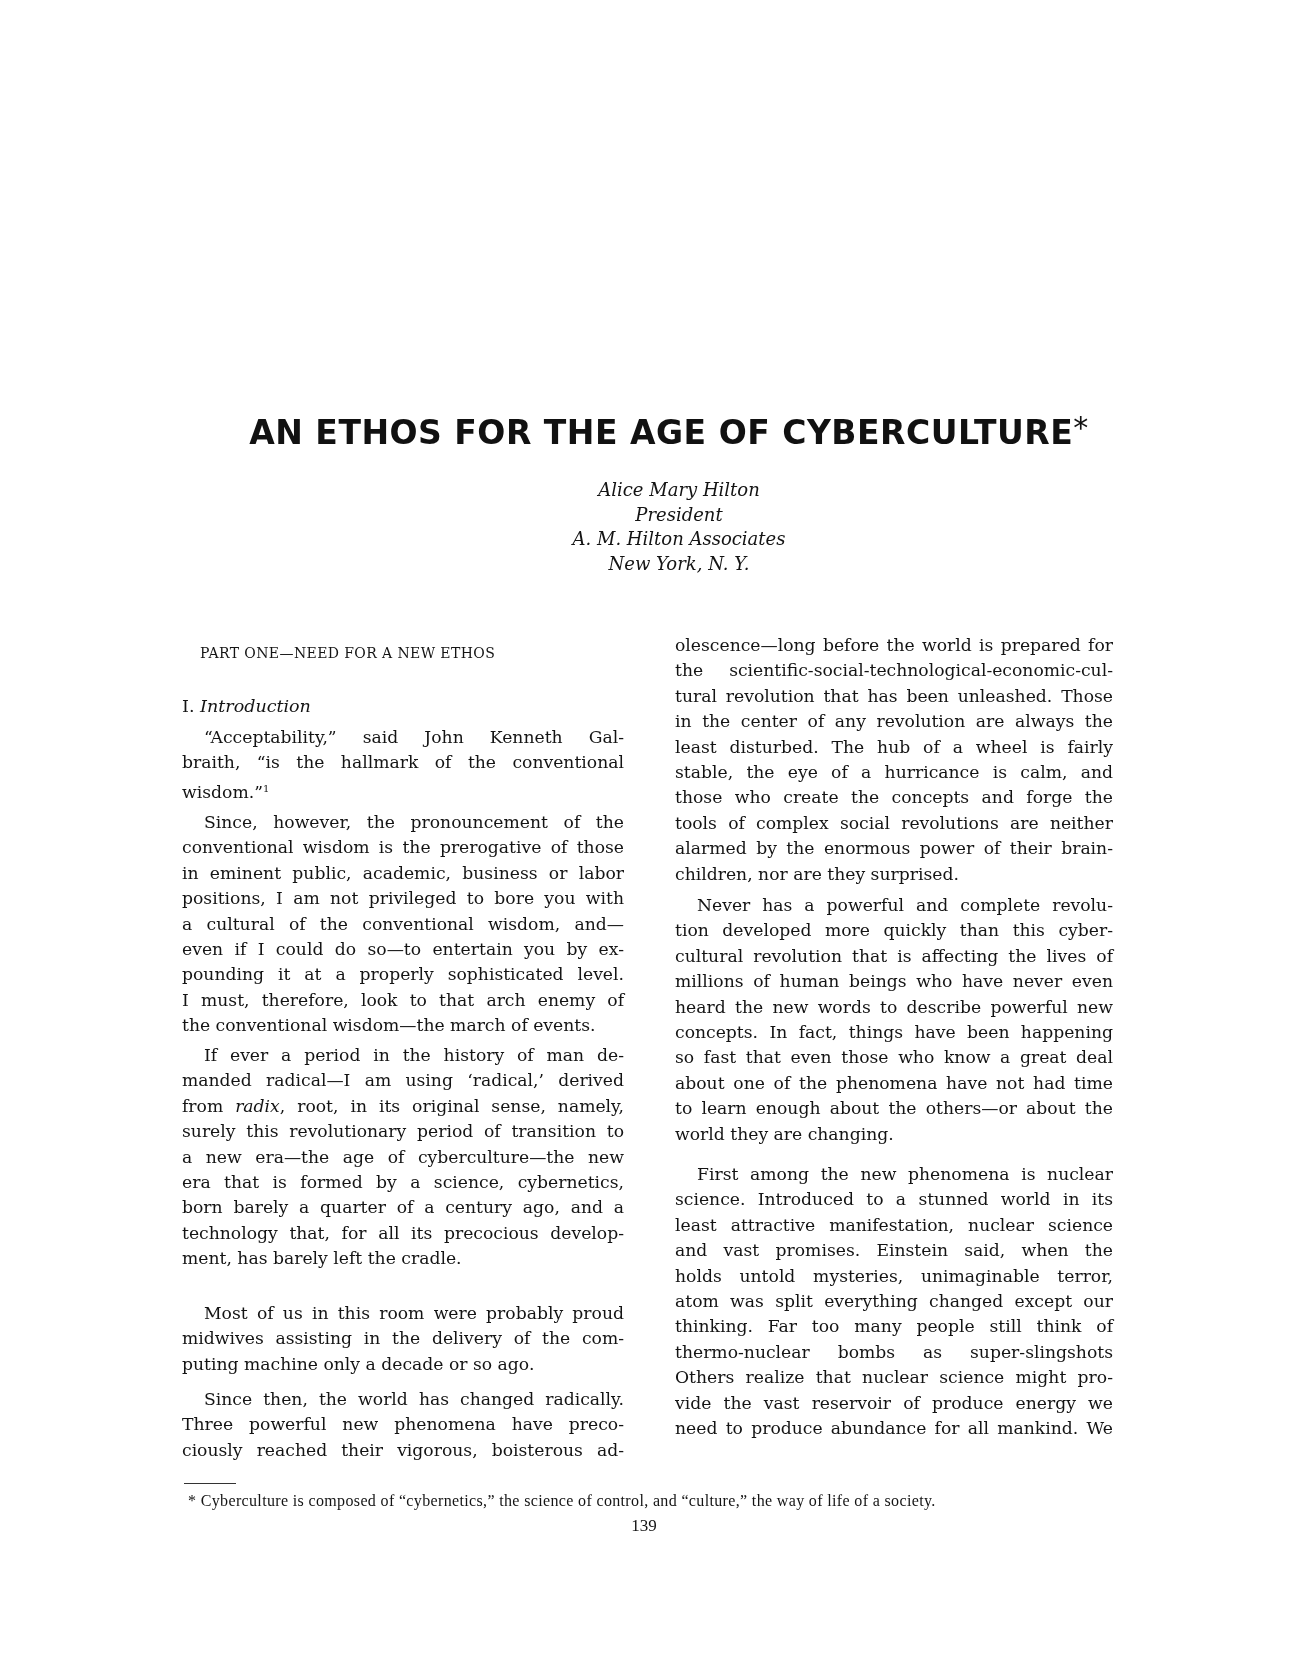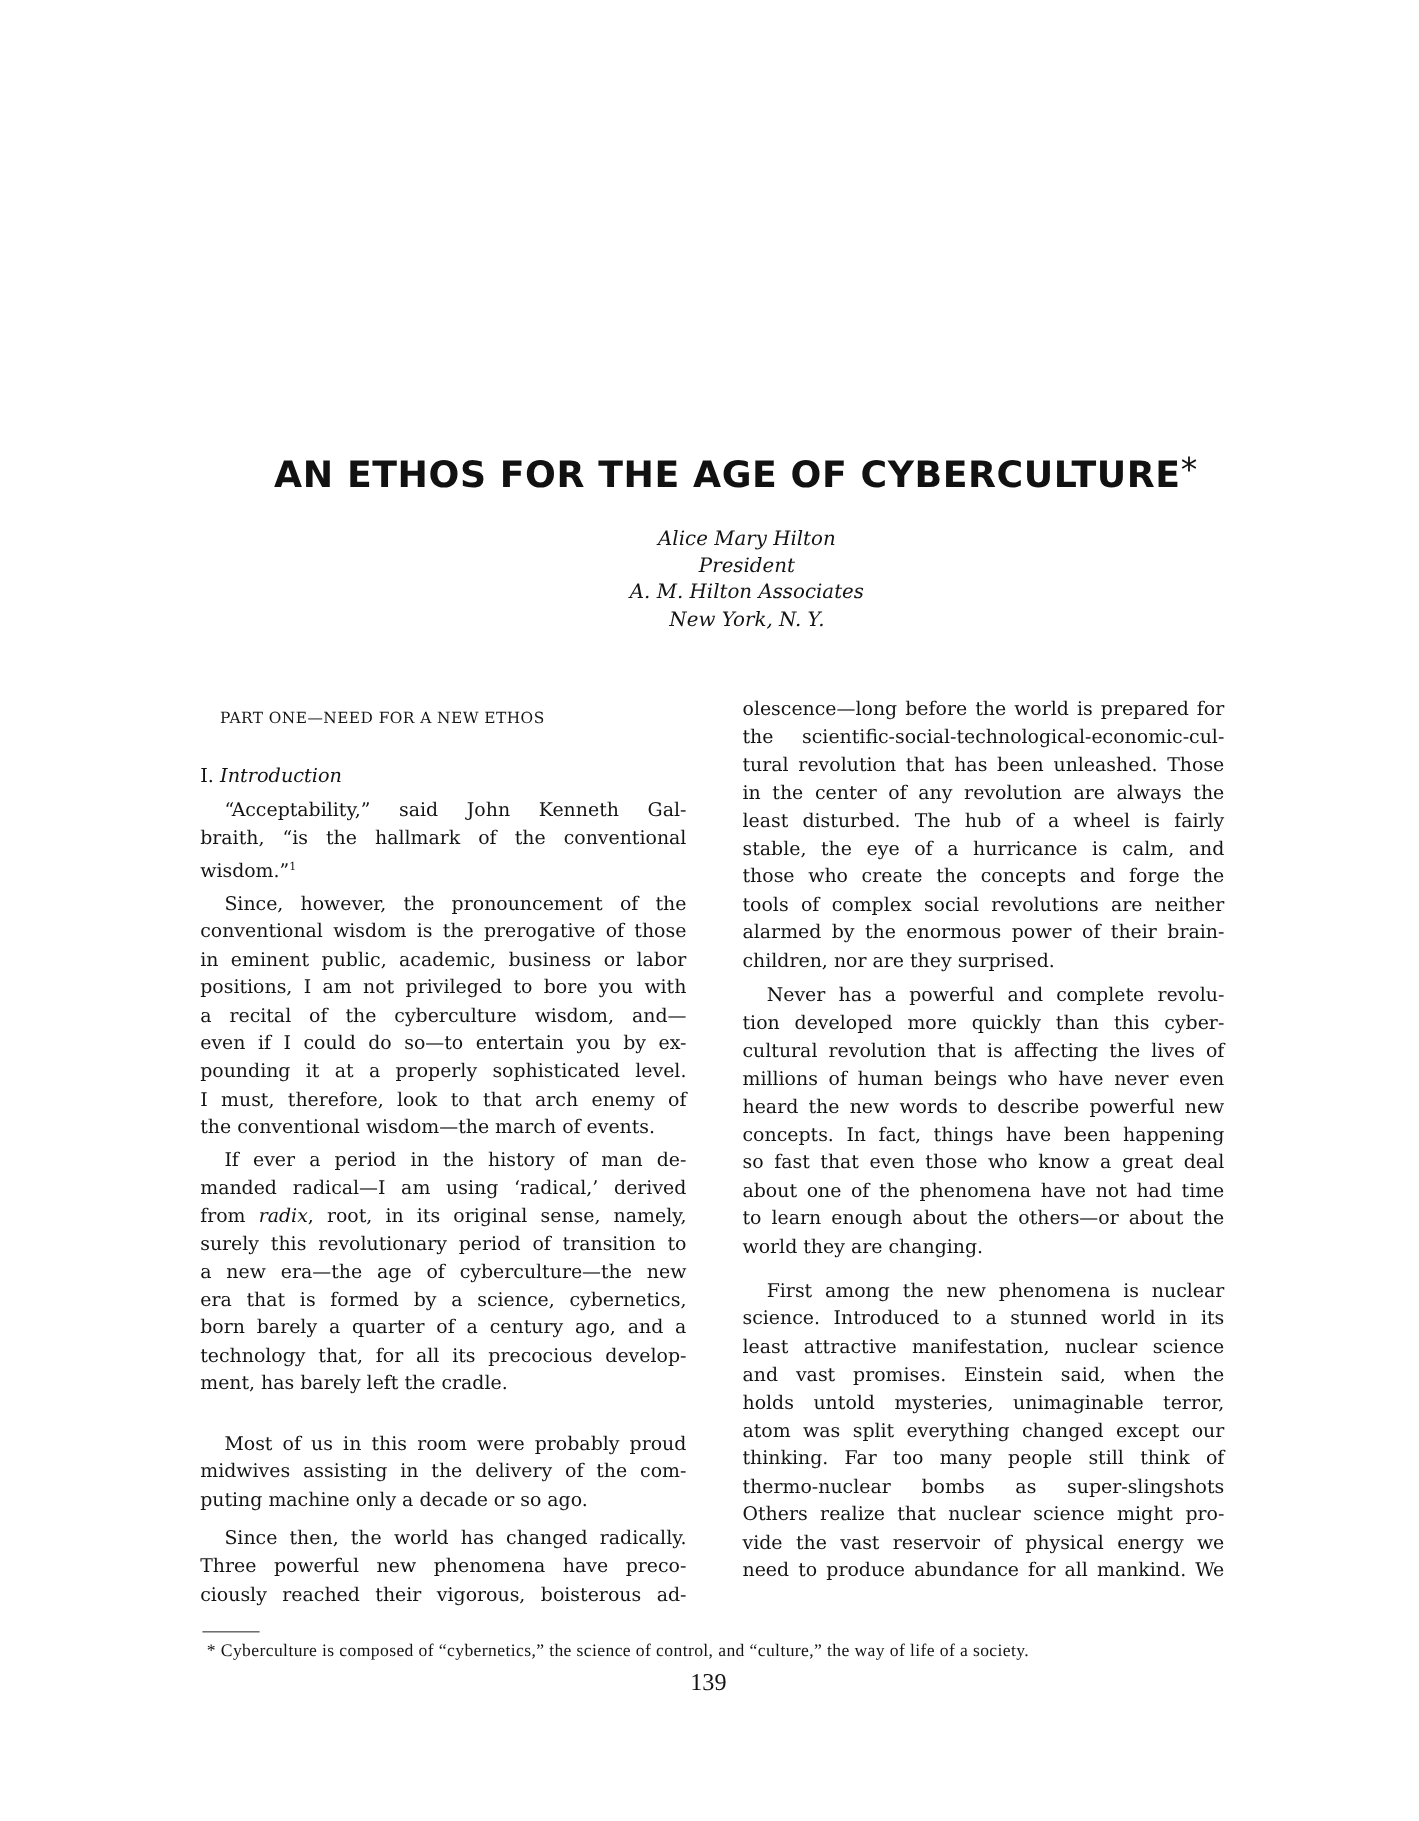--- a/index.html
+++ b/index.html
@@ -35,21 +35,21 @@
     font-family: "DejaVu Serif", serif; font-size: 17.5px; white-space: nowrap;
   }
   .sub-heading i { font-style: italic; }
   .footnote-rule { position: absolute; left: 160px; top: 1483px; width: 52px; height: 1px; background: #333; }
   .footnote {
     position: absolute; left: 164px; top: 1492px; width: 930px;
     font-family: "Liberation Serif", serif; font-size: 16px; letter-spacing: 0.35px; white-space: nowrap;
   }
   .page-number {
     position: absolute; left: 0; top: 1516px; width: 1240px; text-align: center;
-    font-family: "Liberation Serif", serif; font-size: 22px;
+    font-family: "Liberation Serif", serif; font-size: 17px;
   }
   sup.fn { font-size: 10px; vertical-align: 6px; }
   em { font-style: italic; }
 </style>
 </head>
 <body>
 
 <div class="page">
 
   <div class="title">
@@ -76,21 +76,21 @@
       <span class="line indent">“Acceptability,” said John Kenneth Gal-</span>
       <span class="line">braith, “is the hallmark of the conventional</span>
       <span class="line last"><span>wisdom.”</span><sup class="fn">1</sup></span>
     </div>
 
     <div style="position:absolute; top:810px; width:442px;">
       <span class="line indent">Since, however, the pronouncement of the</span>
       <span class="line">conventional wisdom is the prerogative of those</span>
       <span class="line">in eminent public, academic, business or labor</span>
       <span class="line">positions, I am not privileged to bore you with</span>
-      <span class="line">a recital of the cyberculture wisdom, and—</span>
+      <span class="line">a cultural of the conventional wisdom, and—</span>
       <span class="line">even if I could do so—to entertain you by ex-</span>
       <span class="line">pounding it at a properly sophisticated level.</span>
       <span class="line">I must, therefore, look to that arch enemy of</span>
       <span class="line last">the conventional wisdom—the march of events.</span>
     </div>
 
     <div style="position:absolute; top:1043px; width:442px;">
       <span class="line indent">If ever a period in the history of man de-</span>
       <span class="line">manded radical—I am using ‘radical,’ derived</span>
       <span class="line"><span>from </span><em>radix</em><span>, root, in its original sense, namely,</span></span>
@@ -146,21 +146,21 @@
     <div style="position:absolute; top:1162px; width:438px;">
       <span class="line indent">First among the new phenomena is nuclear</span>
       <span class="line">science. Introduced to a stunned world in its</span>
       <span class="line">least attractive manifestation, nuclear science</span>
       <span class="line">and vast promises. Einstein said, when the</span>
       <span class="line">holds untold mysteries, unimaginable terror,</span>
       <span class="line">atom was split everything changed except our</span>
       <span class="line">thinking. Far too many people still think of</span>
       <span class="line">thermo-nuclear bombs as super-slingshots</span>
       <span class="line">Others realize that nuclear science might pro-</span>
-      <span class="line">vide the vast reservoir of physical energy we</span>
+      <span class="line">vide the vast reservoir of produce energy we</span>
       <span class="line">need to produce abundance for all mankind. We</span>
     </div>
   </div>
 
   <div class="footnote-rule"></div>
   <div class="footnote">
     <span>*</span>
     <span>Cyberculture is composed of “cybernetics,” the science of control, and “culture,” the way of life of a society.</span>
   </div>
 

